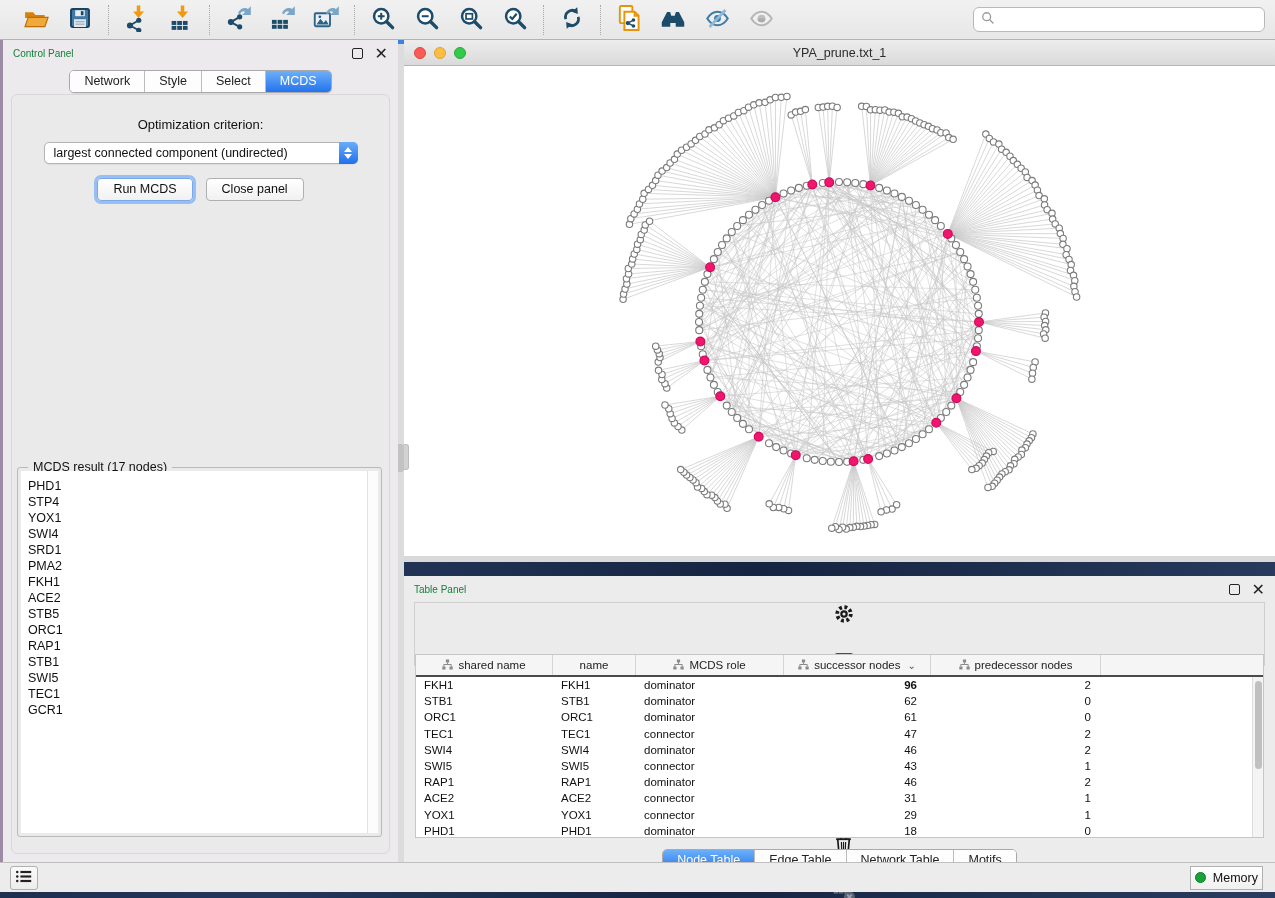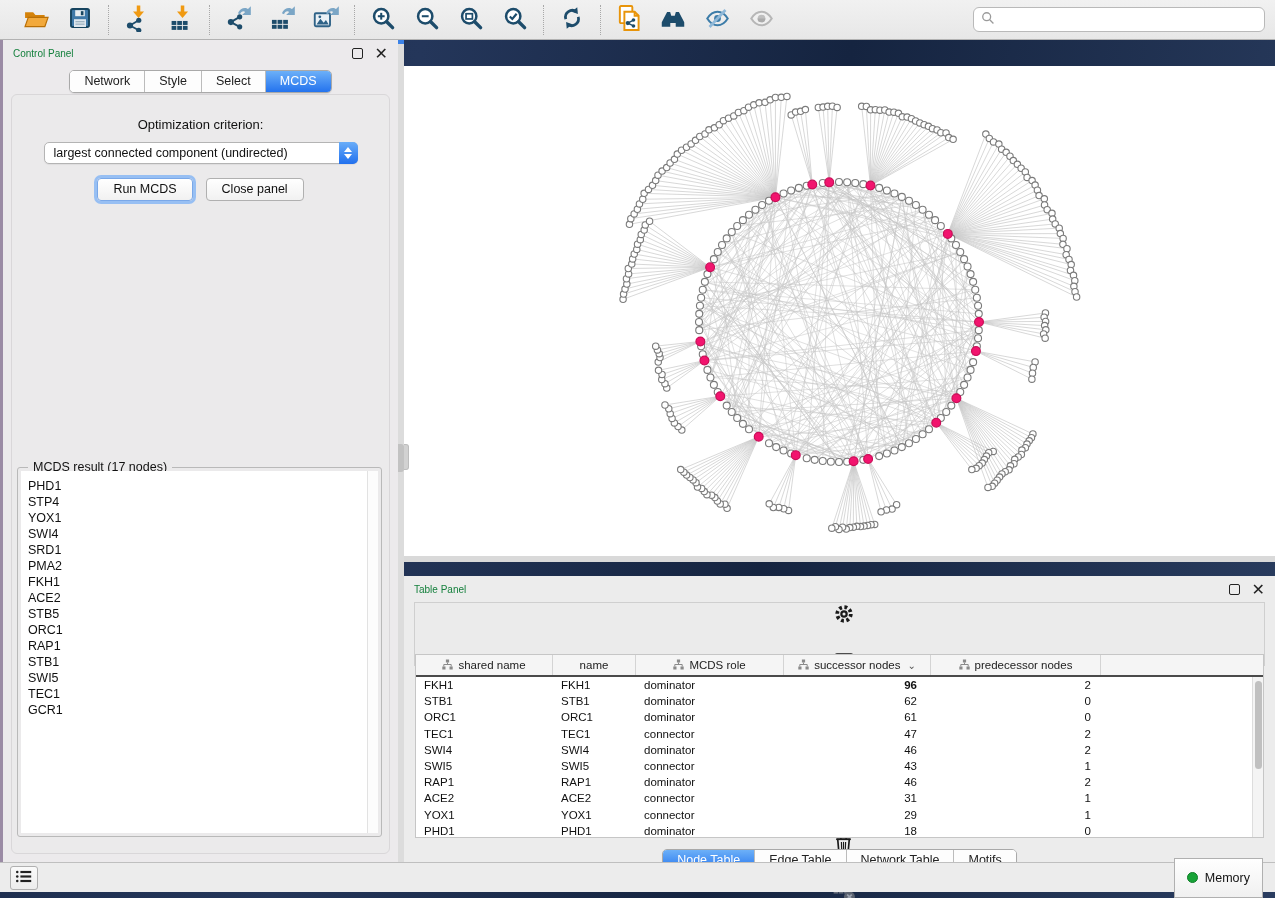--- a/index.html
+++ b/index.html
@@ -105,21 +105,21 @@
   .vscroll { position:absolute; right:0; top:22px; bottom:0; width:11px; background:#f4f4f4; border-left:1px solid #ddd; }
   .vscroll .thumb { position:absolute; left:1.5px; width:7px; top:4px; height:88px; background:#c0c0c0; border-radius:4px; }
 
   .table-tabs { position:absolute; left:0; right:0; bottom:4px; display:flex; justify-content:center; }
 
   
   .statusbar { position:absolute; left:0; right:0; top:862px; height:30px; background:#ececec;
                border-top:1px solid #bfbfbf; display:flex; align-items:center; }
   .status-left-btn { margin-left:10px; width:28px; height:24px; background:linear-gradient(#fafafa,#ededed);
                      border:1px solid #b0b0b0; border-radius:3px; display:flex; align-items:center; justify-content:center; cursor:default; }
-  .memory-btn { margin-left:auto; margin-right:12px; height:40px; padding:0 12px;
+  .memory-btn { margin-left:auto; margin-right:12px; height:24px; padding:0 4px;
                 background:linear-gradient(#ffffff,#f0f0f0); border:1px solid #b0b0b0; border-radius:0;
                 display:flex; align-items:center; gap:7px; font-size:12.5px; color:#111; cursor:default; }
   .mem-dot { width:11px; height:11px; border-radius:50%; background:#17a337; border:1px solid #0e7d28; }
 </style>
 </head>
 <body>
 
 <div class="screen">
   <div class="app">
 
@@ -343,20 +343,28 @@
           </div>
         </div>
       </div>
     </div>
 
     <div class="vsplit">
       <div class="accent"></div>
       <div class="handle"></div>
     </div>
 
+    <div class="net-titlebar">
+      <div class="lights">
+        <span class="light red"></span>
+        <span class="light yellow"></span>
+        <span class="light green"></span>
+      </div>
+      <span class="net-title">YPA_prune.txt_1</span>
+    </div>
     <div class="net-canvas">
       <svg id="graph-svg" width="871" height="490">
           <line x1="345.0097346438845" y1="148.7537779633431" x2="435" y2="116" stroke="#c6c6c6" stroke-width="1" stroke-opacity="0.5"></line>
           <line x1="316.27326653810036" y1="330.1886969926487" x2="435" y2="116" stroke="#c6c6c6" stroke-width="0.7" stroke-opacity="0.8"></line>
           <line x1="300.4233625686354" y1="294.58922981437996" x2="371.44133003646346" y2="131.2590866136285" stroke="#c6c6c6" stroke-width="0.7" stroke-opacity="0.8"></line>
           <line x1="449.6339848574715" y1="395.23306535155825" x2="497.8318852280648" y2="130.89143035472233" stroke="#c6c6c6" stroke-width="0.7" stroke-opacity="0.8"></line>
           <line x1="466.4931476081411" y1="119.58819093006707" x2="365" y2="377.24355652982143" stroke="#c6c6c6" stroke-width="1" stroke-opacity="0.5"></line>
           <line x1="306.12932051665837" y1="201.2976420115017" x2="394.8475474204474" y2="121.88146827583154" stroke="#c6c6c6" stroke-width="0.7" stroke-opacity="0.8"></line>
           <line x1="354.6992989108536" y1="370.6812862004589" x2="387.1171799344063" y2="124.44303308997286" stroke="#c6c6c6" stroke-width="0.7" stroke-opacity="0.8"></line>
           <line x1="391.73762078750735" y1="389.1479122813215" x2="571.2262818811753" y2="223.71377809605835" stroke="#c6c6c6" stroke-width="0.7" stroke-opacity="0.8"></line>

